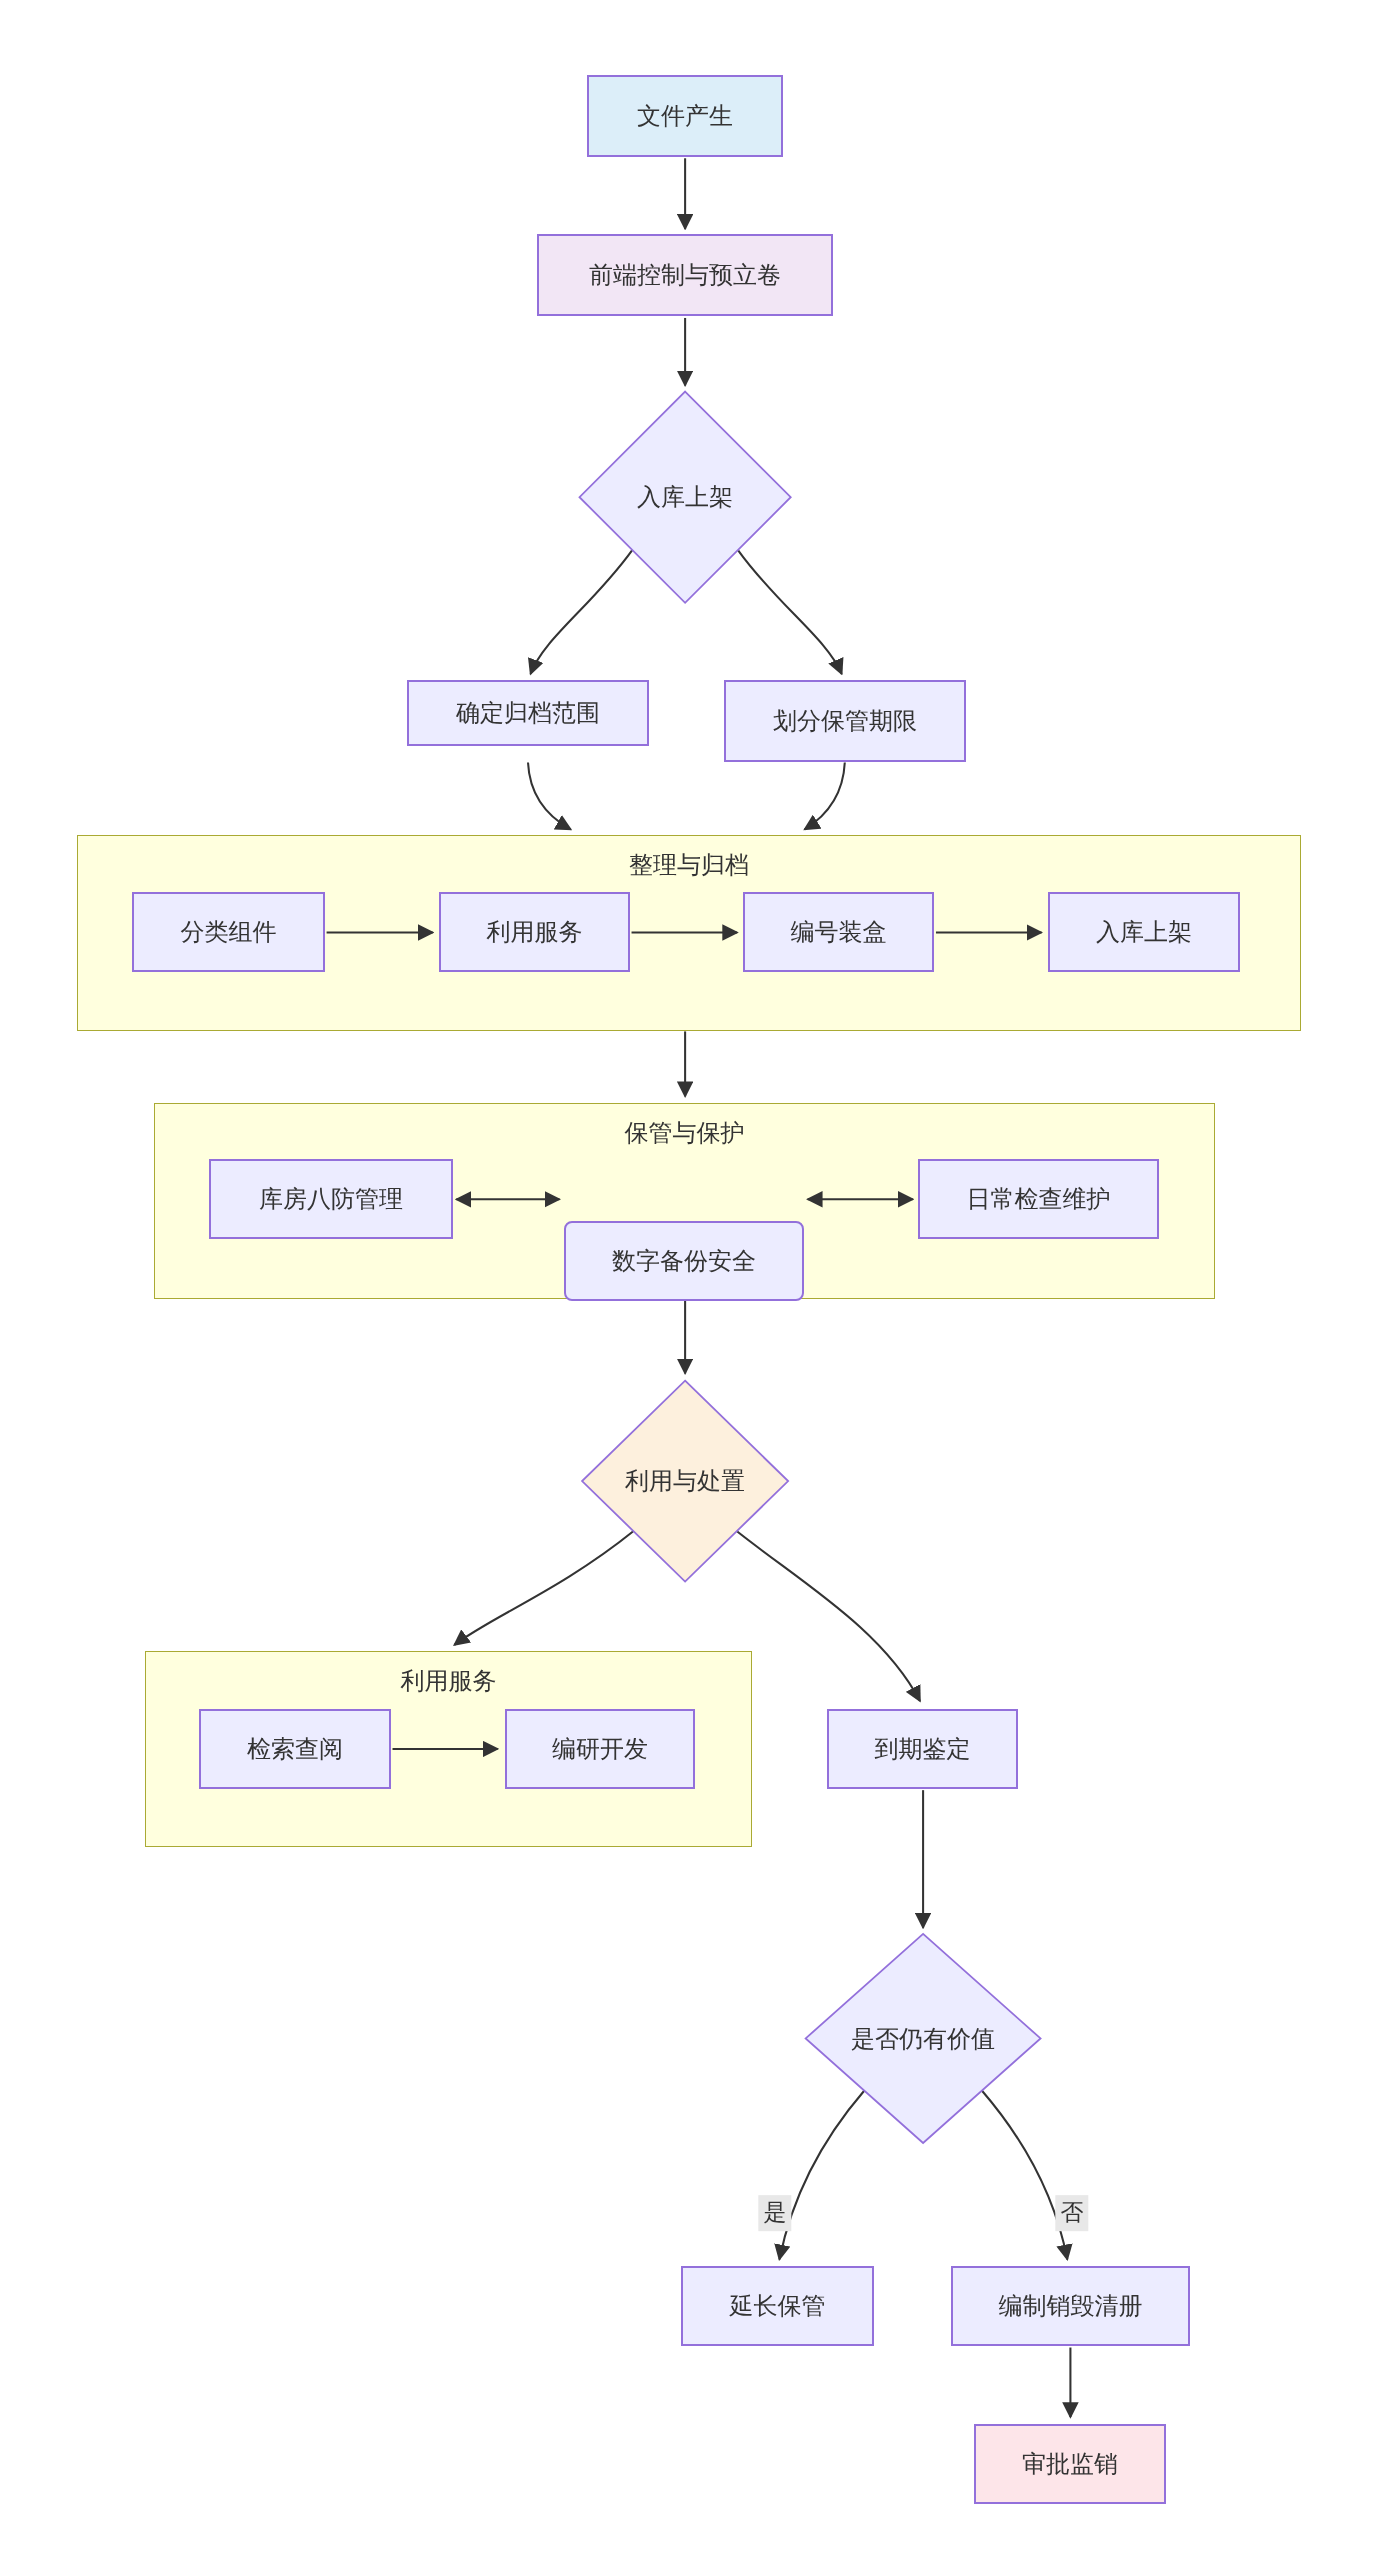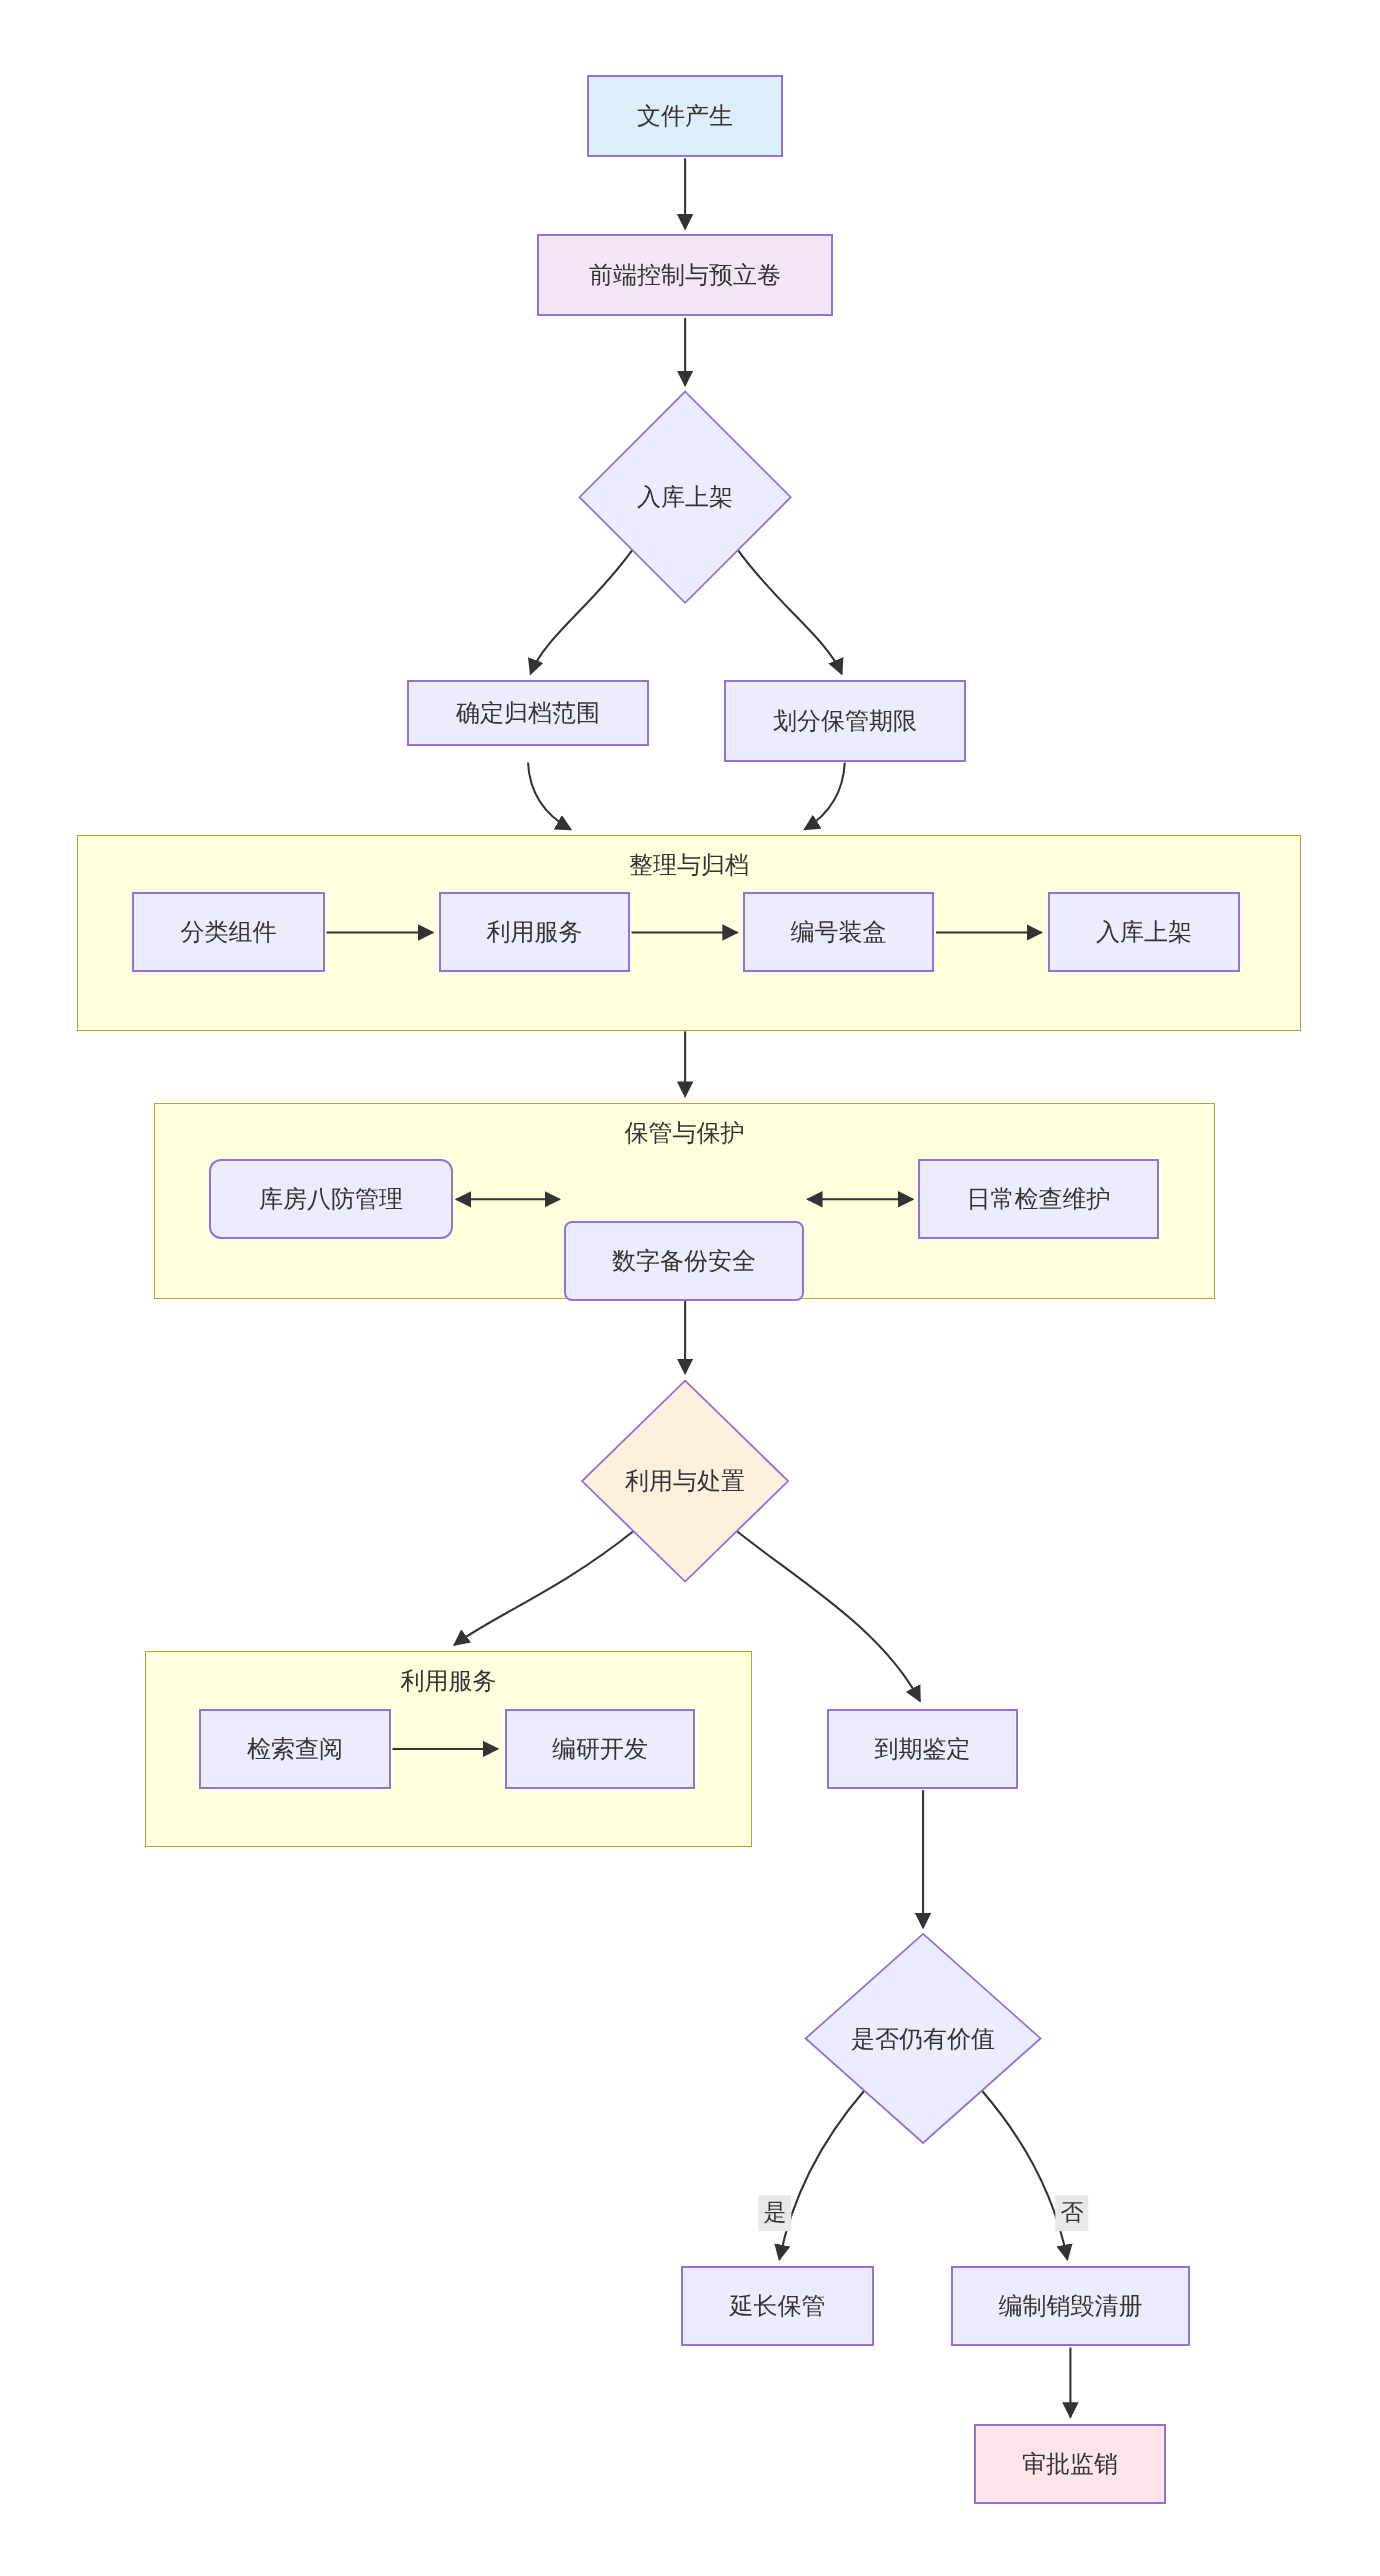--- a/index.html
+++ b/index.html
@@ -95,21 +95,21 @@
   <div class="node" style="left:439px;top:892px;width:191px;height:80px;">
       <span>利用服务</span>
     </div>
   <div class="node" style="left:743px;top:892px;width:191px;height:80px;">
       <span>编号装盒</span>
     </div>
   <div class="node" style="left:1048px;top:892px;width:192px;height:80px;">
       <span>入库上架</span>
     </div>
 
-  <div class="node" style="left:209px;top:1159px;width:244px;height:80px;border-radius:12px;">
+  <div class="node" style="left:209px;top:1159px;width:244px;height:80px;">
       <span>库房八防管理</span>
     </div>
   <div class="node" style="left:564px;top:1221px;width:240px;height:80px;border-radius:8px;">
       <span>数字备份安全</span>
     </div>
   <div class="node" style="left:918px;top:1159px;width:241px;height:80px;">
       <span>日常检查维护</span>
     </div>
 
   <div class="node" style="left:199px;top:1709px;width:192px;height:80px;">

